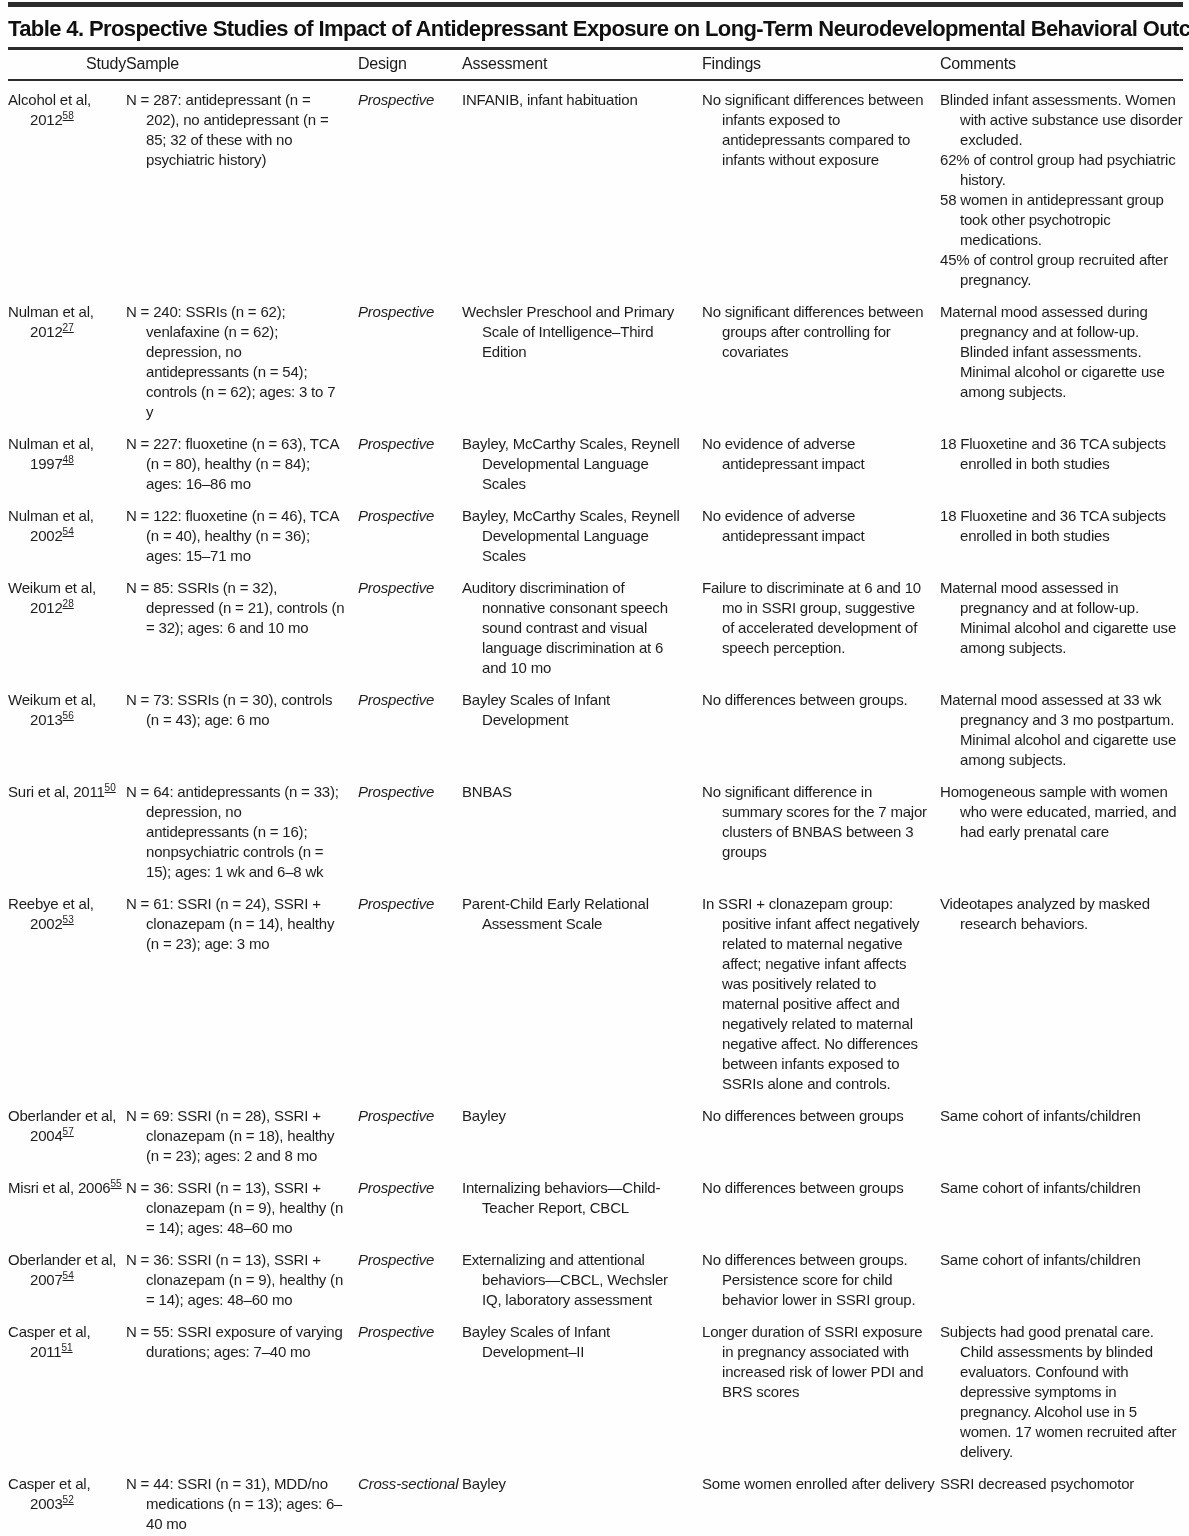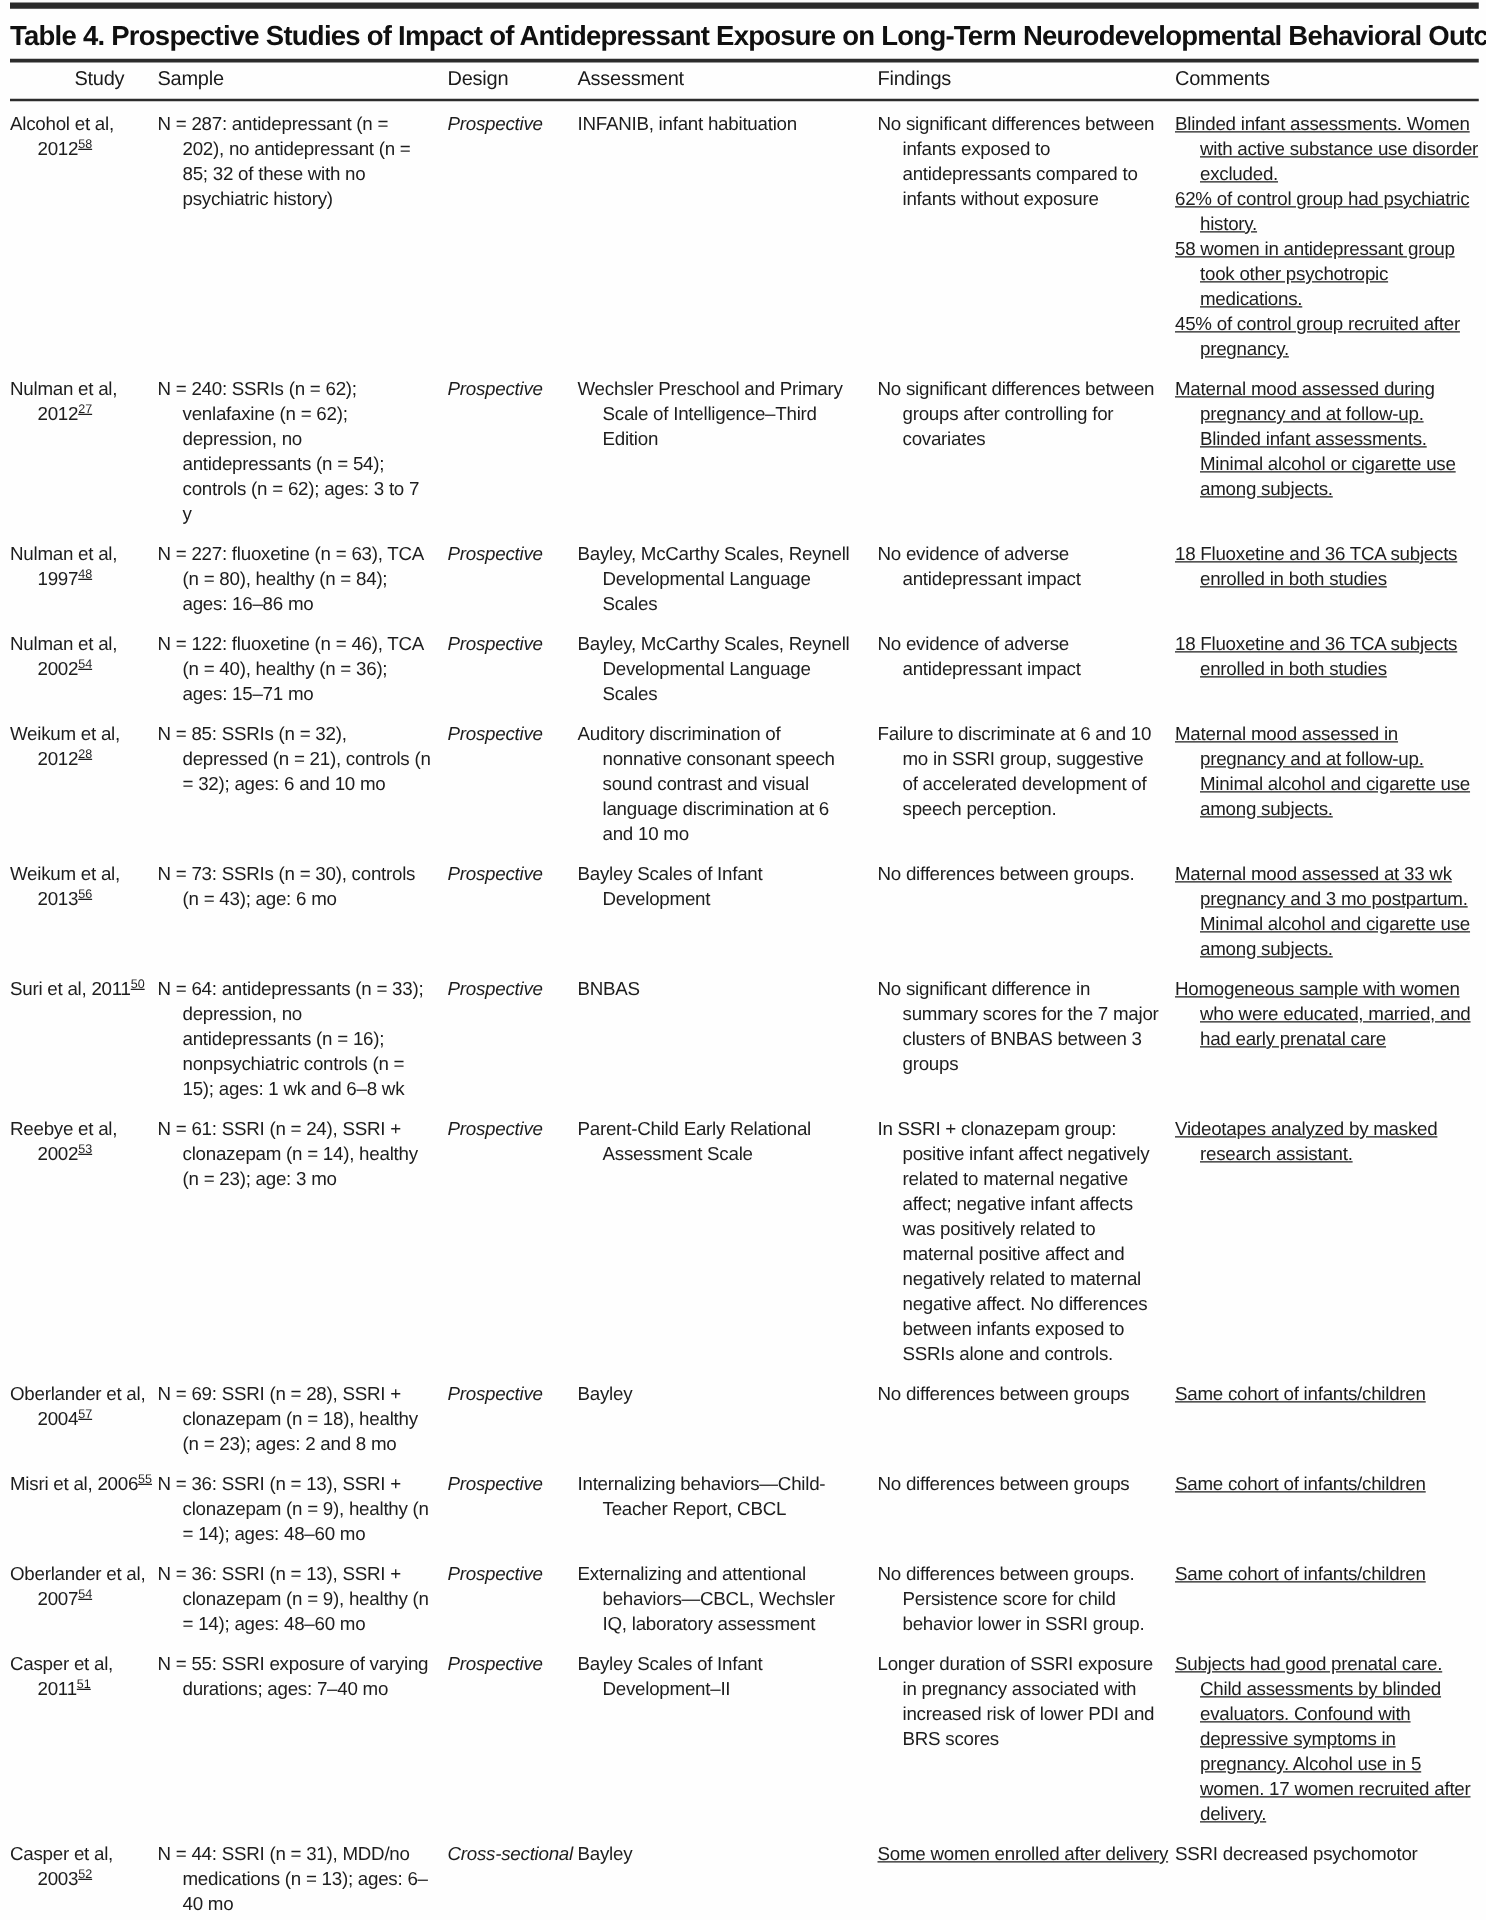--- a/index.html
+++ b/index.html
@@ -28,29 +28,29 @@
     display:grid;
     grid-template-columns:118px 232px 104px 240px 238px 243px;
   }
   .header-row{
     padding:5px 0 6px 0;
     border-bottom:2px solid #2c2c2c;
     font-size:16px;letter-spacing:-0.2px;
     color:#1a1a1a;
   }
   .hcell{text-align:left;}
-  .hcell.c1{text-align:center;margin-left:25px;}
+  .hcell.c1{text-align:right;margin-left:25px;}
   .body{padding-top:9px;}
   .row{margin-bottom:12px;}
   .cell{
     font-size:15px;line-height:20px;letter-spacing:-0.2px;
     padding-right:12px;box-sizing:border-box;
   }
   .cell.c3{white-space:nowrap;padding-right:2px;font-style:italic;}
-  .cell.c6{padding-right:0;text-decoration:underline;}
+  .cell.c6{padding-right:0;}
   .hang{padding-left:20px;text-indent:-20px;}
   .study-line{white-space:nowrap;}
   .study-line.indent{padding-left:22px;}
   sup{font-size:10px;line-height:0;vertical-align:super;letter-spacing:0;text-decoration:underline;}
 </style>
 </head>
 <body>
 
 <div class="page">
   <div class="top-bar"></div>
@@ -211,21 +211,21 @@
           <div class="hang">N = 61: SSRI (n = 24), SSRI + clonazepam (n = 14), healthy (n = 23); age: 3 mo</div>
         </div>
         <div class="cell c3">Prospective</div>
         <div class="cell c4">
           <div class="hang">Parent-Child Early Relational Assessment Scale</div>
         </div>
         <div class="cell c5">
           <div class="hang">In SSRI + clonazepam group: positive infant affect negatively related to maternal negative affect; negative infant affects was positively related to maternal positive affect and negatively related to maternal negative affect. No differences between infants exposed to SSRIs alone and controls.</div>
         </div>
         <div class="cell c6">
-          <div class="hang">Videotapes analyzed by masked research assistant.</div>
+          <div class="hang">Videotapes analyzed by masked research behaviors.</div>
         </div>
       </div>
       <div class="grid row">
         <div class="cell c1">
           <div class="study-line">Oberlander et al,</div>
           <div class="study-line indent">2004<sup>57</sup></div>
         </div>
         <div class="cell c2">
           <div class="hang">N = 69: SSRI (n = 28), SSRI + clonazepam (n = 18), healthy (n = 23); ages: 2 and 8 mo</div>
         </div>

